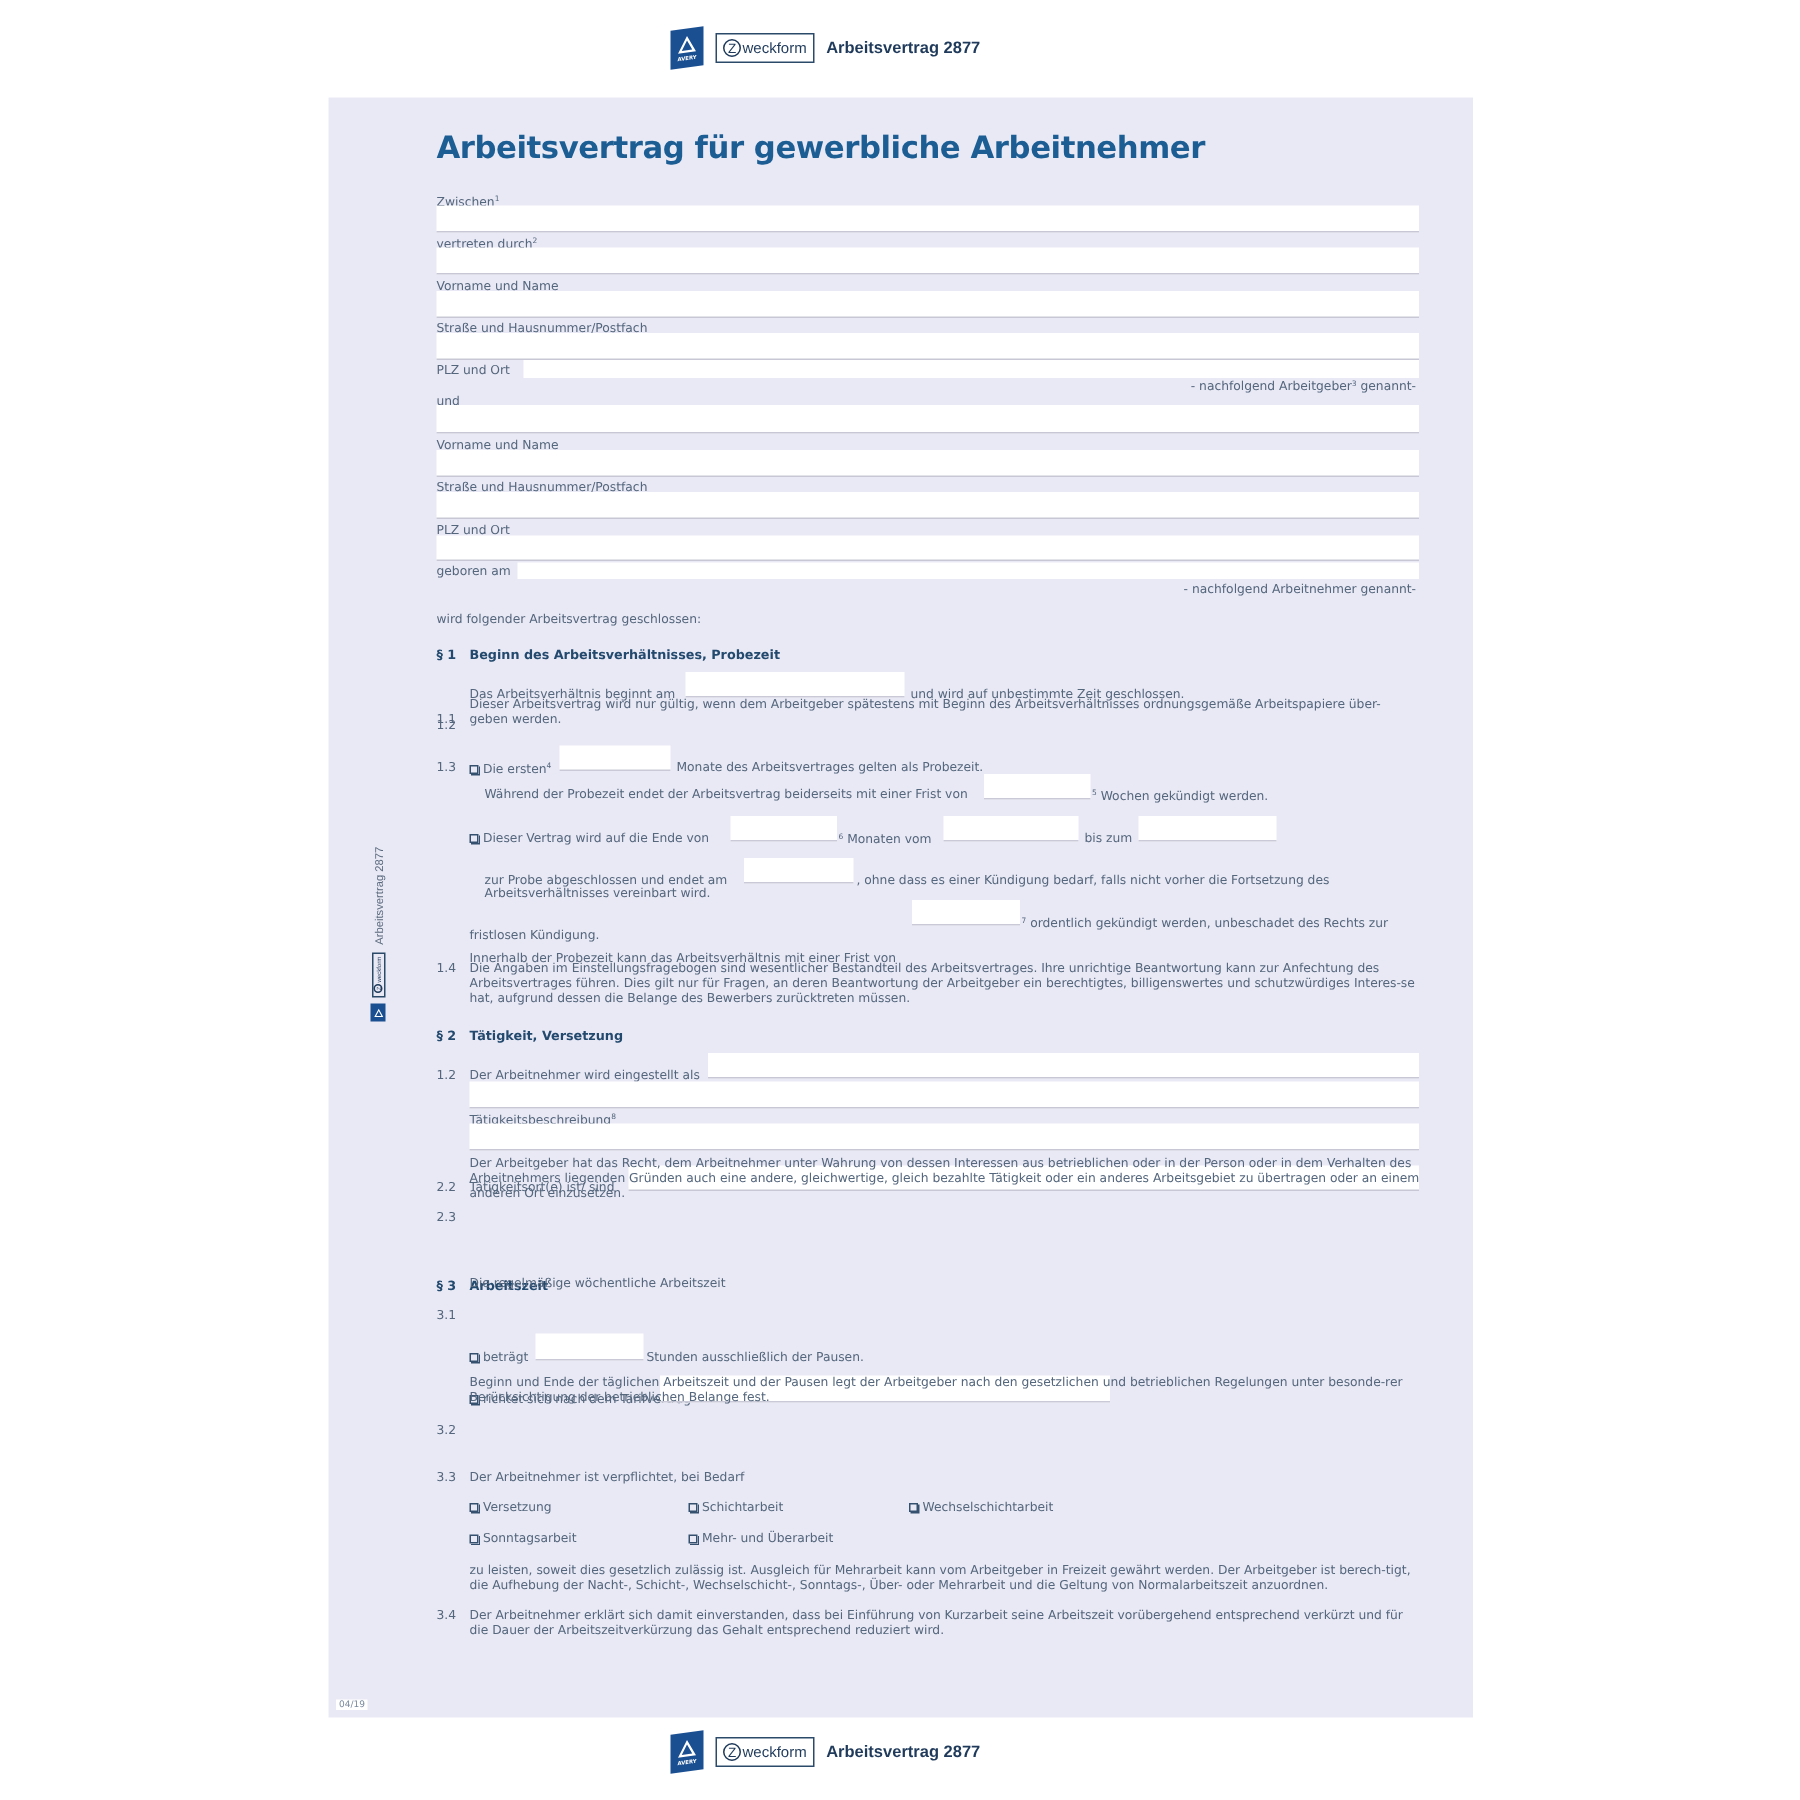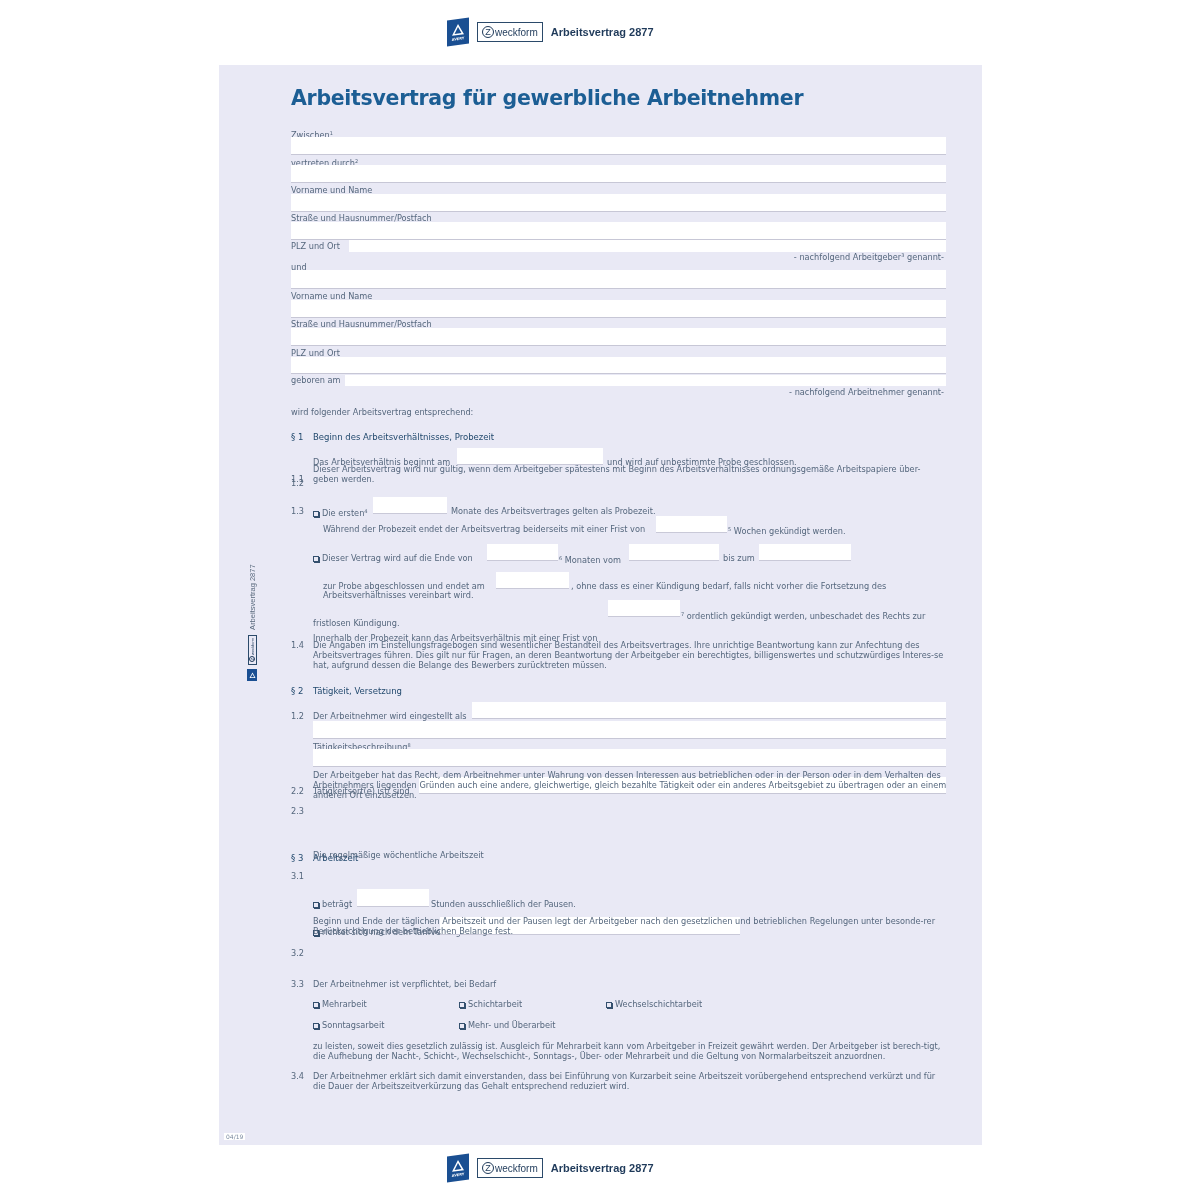--- a/index.html
+++ b/index.html
@@ -26,21 +26,21 @@
   .side-inner .side-title { font-size: 7.5px; color: #5a6a7e; font-family: "Liberation Sans", sans-serif; }
 
   .version { position: absolute; left: 224px; top: 1133px; font-size: 6px; color: #7a8a9e; background: #fff; padding: 0 2px; }
 
   .content { position: absolute; left: 291px; top: 0; width: 655px; }
   h1 { position: absolute; top: 86px; left: 0; font-family: "DejaVu Sans", sans-serif; font-weight: bold; font-size: 20.5px; color: #1c5e94; letter-spacing: -0.3px; white-space: nowrap; }
 
   .t { position: absolute; font-size: 8.2px; color: #55677d; white-space: nowrap; line-height: 10px; }
   .tw { position: absolute; font-size: 8.2px; color: #55677d; line-height: 10px; }
   .num { position: absolute; font-size: 8.2px; color: #55677d; left: 0; }
-  .sec { position: absolute; font-size: 8.5px; color: #234a6e; font-weight: normal; white-space: nowrap; }
+  .sec { position: absolute; font-size: 8.5px; color: #234a6e; font-weight: bold; white-space: nowrap; }
   .sec .n { display: inline-block; width: 22px; }
 
   .field { position: absolute; background: #ffffff; border-bottom: 1px solid #c7c7d6; }
   .box { position: absolute; background: #ffffff; border-bottom: 1px solid #c9c9d8; }
   .cb { display: inline-block; width: 6px; height: 6px; border: 1px solid #34506e; margin-right: 3px; vertical-align: -1px; box-shadow: 1px 1px 0 #34506e; }
   sup { font-size: 5px; vertical-align: 3px; }
   .right { position: absolute; right: 2px; font-size: 8.2px; color: #55677d; white-space: nowrap; }
 </style>
 </head>
 <body>
@@ -106,28 +106,28 @@
   <div class="t" style="top:319px;left:0">Straße und Hausnummer/Postfach</div>
   <div class="field" style="top:328px;left:0;width:655px;height:18px"></div>
 
   <div class="t" style="top:348px;left:0">PLZ und Ort</div>
   <div class="field" style="top:357px;left:0;width:655px;height:17px"></div>
 
   <div class="t" style="top:375px;left:0">geboren am</div>
   <div class="field" style="top:375px;left:54px;width:601px;height:11px;border-bottom:none"></div>
   <div class="right" style="top:387px">- nachfolgend Arbeitnehmer genannt-</div>
 
-  <div class="t" style="top:407px;left:0">wird folgender Arbeitsvertrag entsprechend:</div>
+  <div class="t" style="top:407px;left:0">wird folgender Arbeitsvertrag geschlossen:</div>
 
   <div class="sec" style="top:432px;left:0"><span class="n">§ 1</span><span>Beginn des Arbeitsverhältnisses, Probezeit</span></div>
 
   <div class="num" style="top:474px">1.1</div>
   <div class="t" style="top:457px;left:22px">Das Arbeitsverhältnis beginnt am</div>
   <div class="box" style="top:448px;left:166px;width:146px;height:17px"></div>
-  <div class="t" style="top:457px;left:316px">und wird auf unbestimmte Probe geschlossen.</div>
+  <div class="t" style="top:457px;left:316px">und wird auf unbestimmte Zeit geschlossen.</div>
 
   <div class="num" style="top:478px">1.2</div>
   <div class="tw" style="top:464px;left:22px;width:633px">Dieser Arbeitsvertrag wird nur gültig, wenn dem Arbeitgeber spätestens mit Beginn des Arbeitsverhältnisses ordnungsgemäße Arbeitspapiere über-geben werden.</div>
 
   <div class="num" style="top:506px">1.3</div>
   <div class="t" style="top:506px;left:22px"><span class="cb"></span><span>Die ersten</span><sup>4</sup></div>
   <div class="box" style="top:497px;left:82px;width:74px;height:17px"></div>
   <div class="t" style="top:506px;left:160px">Monate des Arbeitsvertrages gelten als Probezeit.</div>
 
   <div class="t" style="top:524px;left:32px">Während der Probezeit endet der Arbeitsvertrag beiderseits mit einer Frist von</div>
@@ -181,21 +181,21 @@
 
   <div class="t" style="top:927px;left:22px"><span class="cb"></span><span>richtet sich nach dem Tarifvertrag</span></div>
   <div class="box" style="top:917px;left:149px;width:300px;height:18px"></div>
 
   <div class="num" style="top:948px">3.2</div>
   <div class="tw" style="top:916px;left:22px;width:635px">Beginn und Ende der täglichen Arbeitszeit und der Pausen legt der Arbeitgeber nach den gesetzlichen und betrieblichen Regelungen unter besonde-rer Berücksichtigung der betrieblichen Belange fest.</div>
 
   <div class="num" style="top:979px">3.3</div>
   <div class="t" style="top:979px;left:22px">Der Arbeitnehmer ist verpflichtet, bei Bedarf</div>
 
-  <div class="t" style="top:999px;left:22px"><span class="cb"></span><span>Mehrarbeit</span></div>
+  <div class="t" style="top:999px;left:22px"><span class="cb"></span><span>Versetzung</span></div>
   <div class="t" style="top:999px;left:168px"><span class="cb"></span><span>Schichtarbeit</span></div>
   <div class="t" style="top:999px;left:315px"><span class="cb"></span><span>Wechselschichtarbeit</span></div>
   <div class="t" style="top:1020px;left:22px"><span class="cb"></span><span>Sonntagsarbeit</span></div>
   <div class="t" style="top:1020px;left:168px"><span class="cb"></span><span>Mehr- und Überarbeit</span></div>
 
   <div class="tw" style="top:1041px;left:22px;width:635px">zu leisten, soweit dies gesetzlich zulässig ist. Ausgleich für Mehrarbeit kann vom Arbeitgeber in Freizeit gewährt werden. Der Arbeitgeber ist berech-tigt, die Aufhebung der Nacht-, Schicht-, Wechselschicht-, Sonntags-, Über- oder Mehrarbeit und die Geltung von Normalarbeitszeit anzuordnen.</div>
 
   <div class="num" style="top:1071px">3.4</div>
   <div class="tw" style="top:1071px;left:22px;width:635px">Der Arbeitnehmer erklärt sich damit einverstanden, dass bei Einführung von Kurzarbeit seine Arbeitszeit vorübergehend entsprechend verkürzt und für die Dauer der Arbeitszeitverkürzung das Gehalt entsprechend reduziert wird.</div>
 </div>

